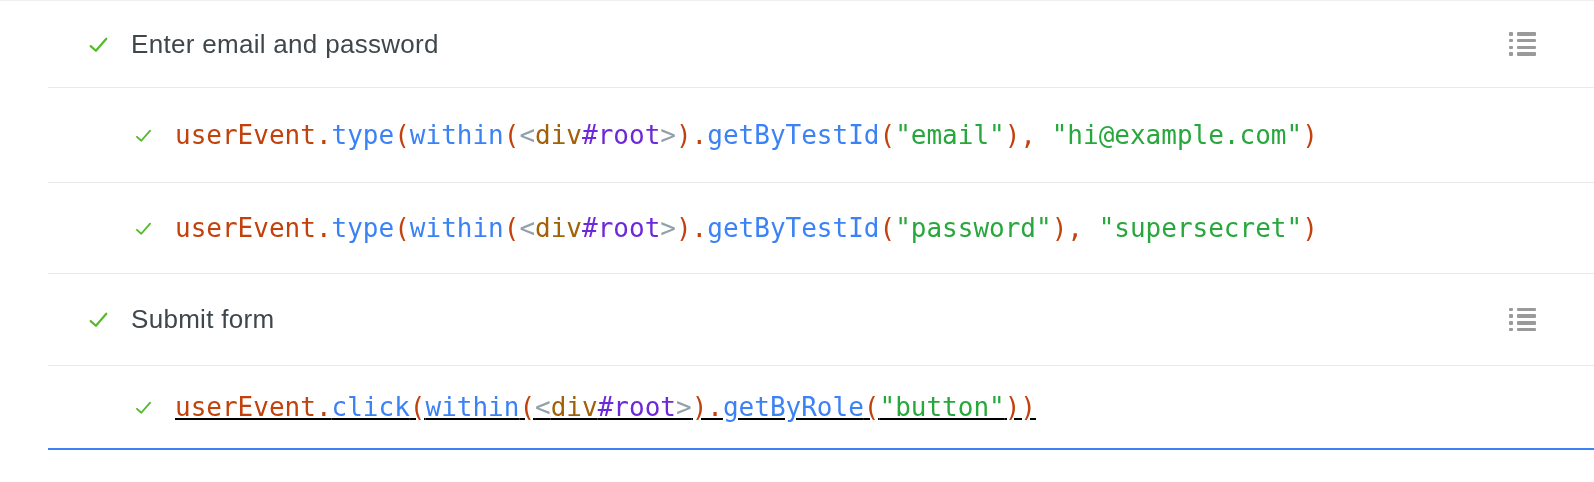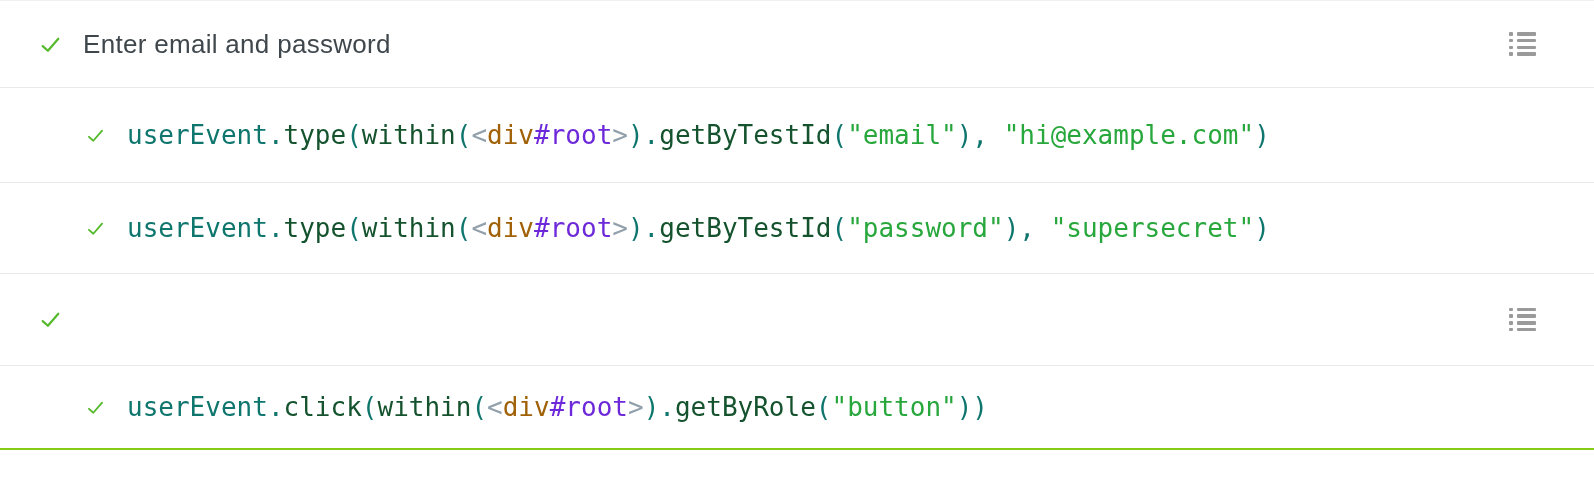--- a/index.html
+++ b/index.html
@@ -3,29 +3,29 @@
 <meta charset="utf-8">
 <style>
   * { box-sizing: border-box; }
   html, body { margin: 0; padding: 0; }
   body {
     width: 1594px; height: 482px;
     background: #ffffff;
     font-family: "Liberation Sans", sans-serif;
     overflow: hidden;
   }
-  .panel { width: 100%; border-top: 1px solid #f0f0f0; }
+  .panel { width: 100%; border-top: 1px solid #f0f0f0; padding-left: 48px; }
   .row {
     display: flex; align-items: center;
     background: #ffffff;
     border-bottom: 1px solid #e9e9e9;
   }
   .step-row { padding: 0 58px 0 38px; }
   .code-row { padding: 0 40px 0 85px; }
-  .row-last { border-bottom: 2px solid #84cc16; }
+  .row-last { border-bottom: 2px solid #3b82f6; text-decoration: underline; }
 
   .check { display: inline-flex; color: #55ba2b; flex: none; }
   .check-lg svg { width: 25px; height: 25px; }
   .check-sm svg { width: 21px; height: 21px; }
 
   .step-label {
     margin-left: 20px;
     font-size: 26px;
     color: #3f474c;
     letter-spacing: 0.3px;
@@ -40,22 +40,22 @@
   .li-line .dot  { width: 4px;  height: 3.5px; background: #9a9a9a; border-radius: 1px; margin-right: 4px; }
   .li-line .bar  { width: 19px; height: 3.5px; background: #9a9a9a; border-radius: 1px; }
 
   .code-line {
     margin-left: 21px;
     font-family: "DejaVu Sans Mono", "Liberation Mono", monospace;
     font-size: 26px;
     white-space: pre;
     color: #3d464d;
   }
-  .tok-plain   { color: #0f766e; }
-  .tok-method  { color: #14532d; }
+  .tok-plain   { color: #c2410c; }
+  .tok-method  { color: #3b82f6; }
   .tok-bracket { color: #92a0ab; }
   .tok-tag     { color: #a16207; }
   .tok-id      { color: #6d28d9; }
   .tok-string  { color: #27a73c; }
 </style>
 </head>
 <body>
 
 <div class="panel">
 
@@ -104,20 +104,21 @@
     </span>
     <code class="code-line"><span class="tok-plain">userEvent.</span><span class="tok-method">type</span><span class="tok-plain">(</span><span class="tok-method">within</span><span class="tok-plain">(</span><span class="tok-bracket">&lt;</span><span class="tok-tag">div</span><span class="tok-id">#root</span><span class="tok-bracket">&gt;</span><span class="tok-plain">).</span><span class="tok-method">getByTestId</span><span class="tok-plain">(</span><span class="tok-string">"password"</span><span class="tok-plain">), </span><span class="tok-string">"supersecret"</span><span class="tok-plain">)</span></code>
   </div>
 
   <div class="row step-row" style="height:92px">
     <span class="check check-lg">
       <svg viewBox="0 0 24 24" fill="none" stroke="currentColor" stroke-width="2.1" stroke-linecap="round" stroke-linejoin="round">
           <path d="M4.5 13.5 L9.5 18 L19.5 6.5"></path>
         </svg>
     </span>
+    <span class="step-label">Submit form</span>
     <span class="spacer"></span>
     <span class="list-icon">
       <span class="li-line">
           <i class="dot"></i>
           <i class="bar"></i>
         </span>
       <span class="li-line">
           <i class="dot"></i>
           <i class="bar"></i>
         </span>

